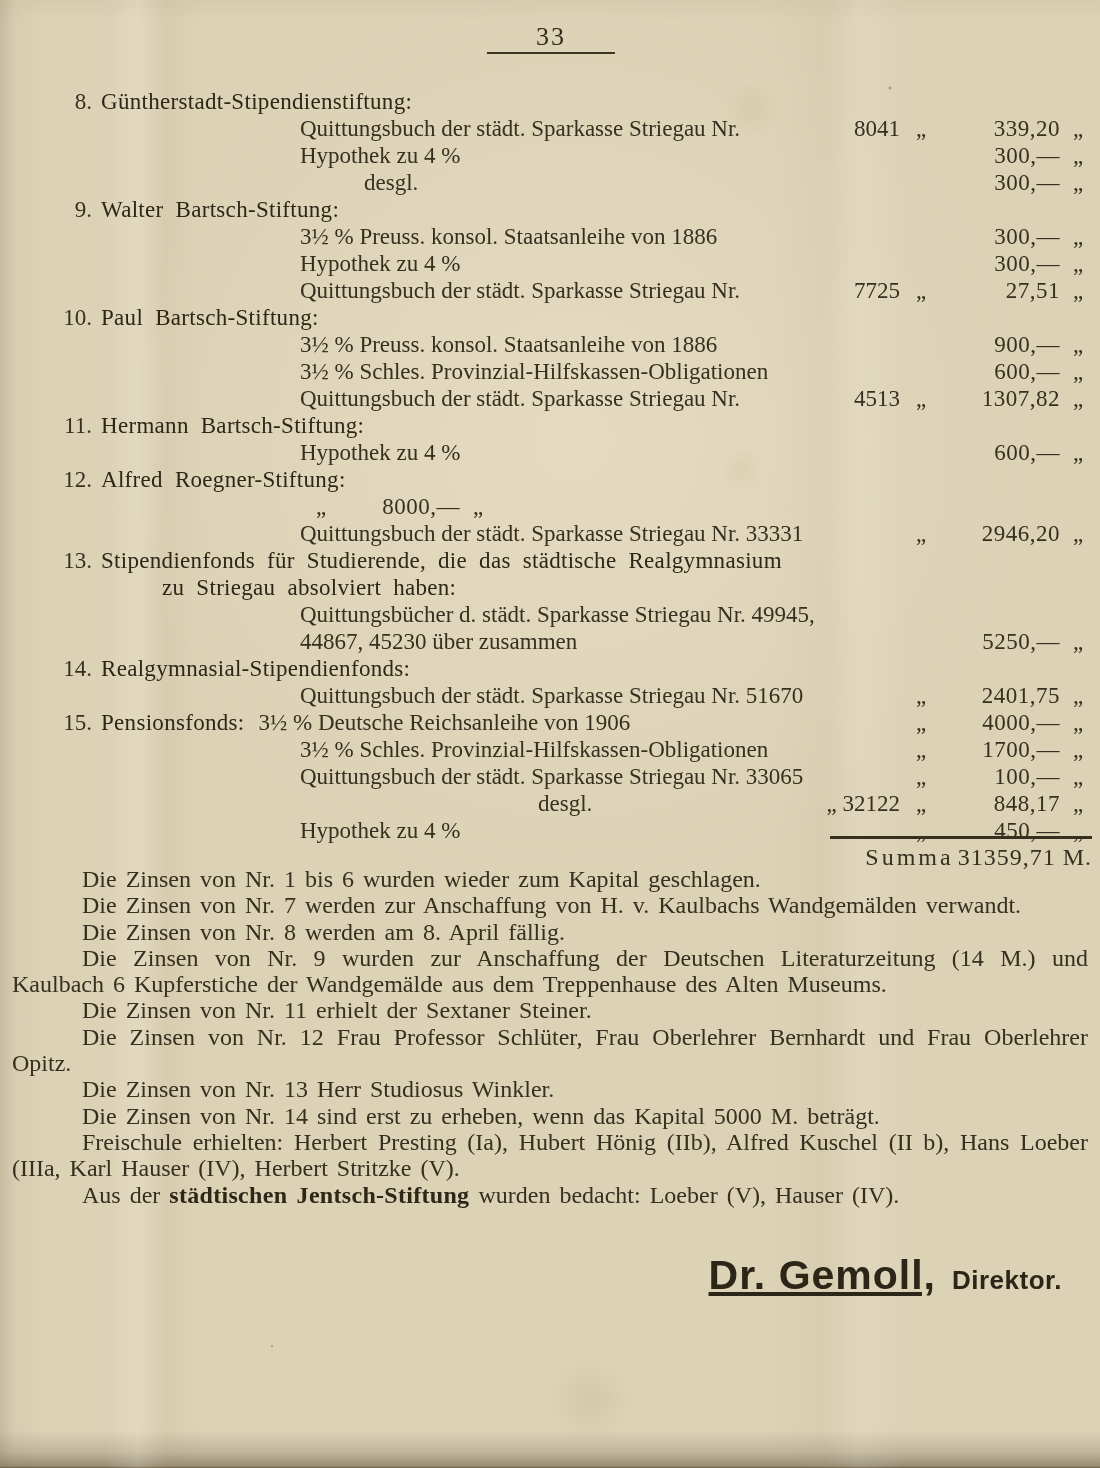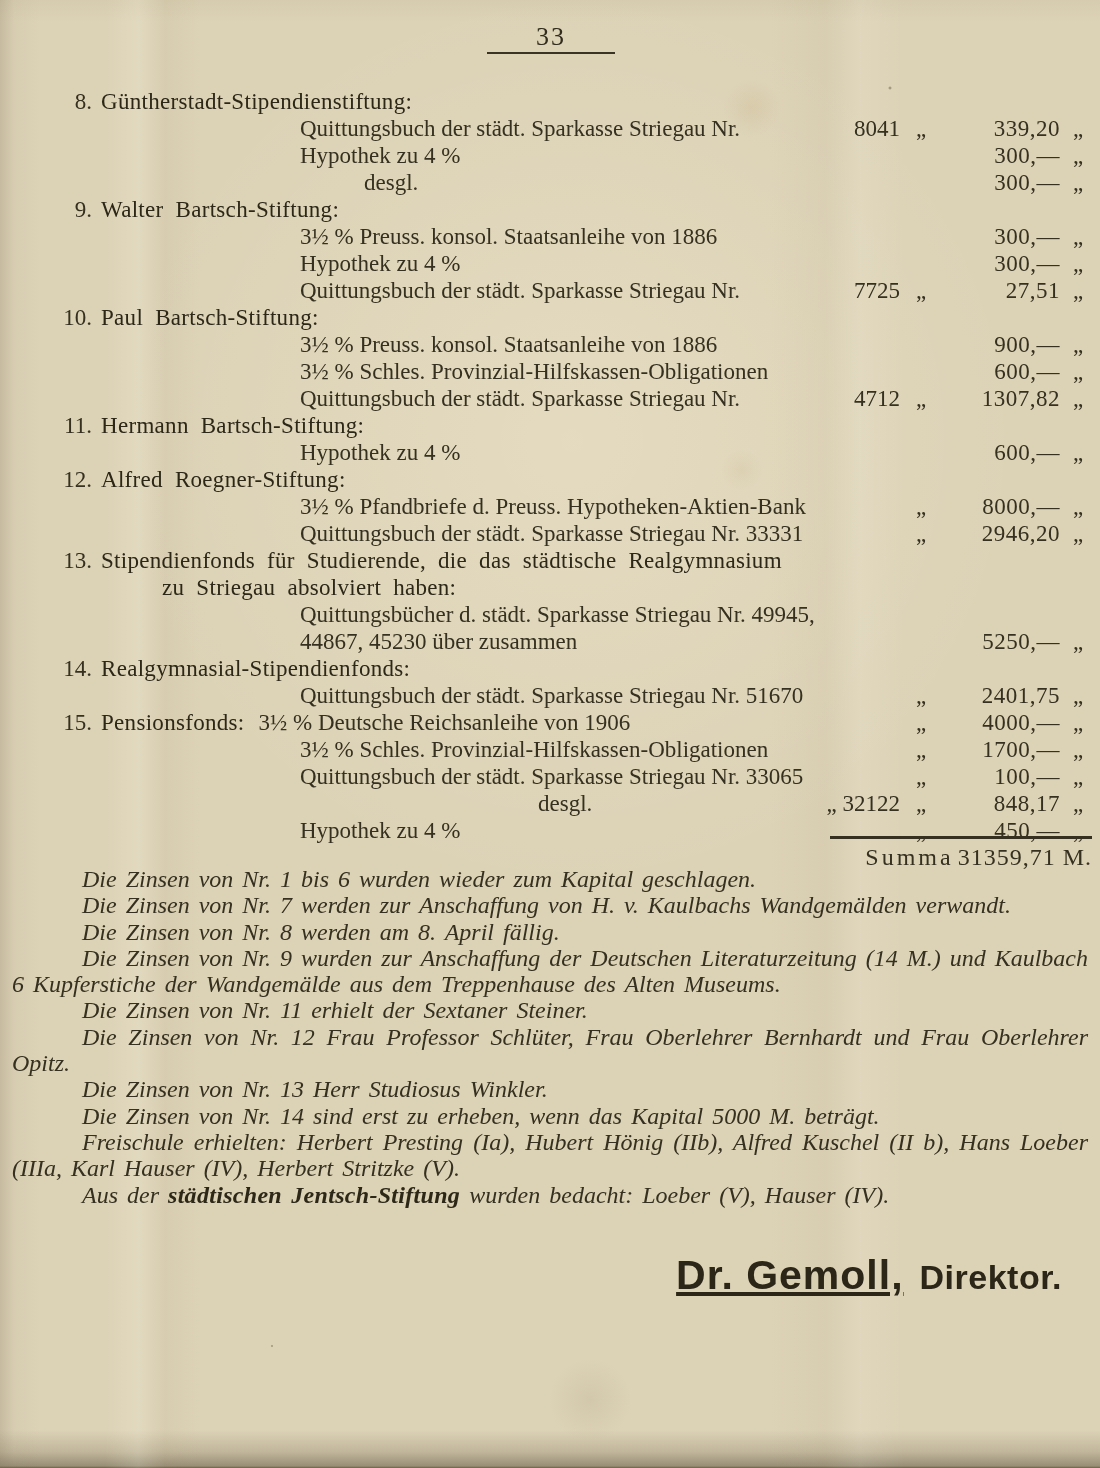--- a/index.html
+++ b/index.html
@@ -56,30 +56,30 @@
   .summa{
     position:absolute;right:8px;top:836px;width:262px;
     border-top:3px solid #35301f;padding-top:5px;
     display:flex;justify-content:flex-end;align-items:flex-start;gap:4px;
     font-size:24px;
   }
   .summa .lbl{letter-spacing:3px;}
   .summa .val{letter-spacing:1px;}
   
   .paras{position:absolute;left:12px;top:866px;width:1076px;font-size:24px;}
-  .paras p{margin:0;text-indent:70px;text-align:justify;line-height:26.3px;word-spacing:3px;color:#35301f;font-style:italic;}
+  .paras p{margin:0;text-indent:70px;text-align:justify;line-height:26.3px;word-spacing:3px;color:#35301f;}
   .paras .b{font-weight:bold;letter-spacing:0.3px;color:#2c2717;}
   
   .sig{
     position:absolute;right:38px;top:1252px;
     display:flex;align-items:baseline;gap:16px;
     font-family:"Liberation Sans", sans-serif;font-weight:bold;color:#2b2617;
   }
   .sig .name{font-size:41px;letter-spacing:1px;text-decoration:underline;}
-  .sig .role{font-size:34px;letter-spacing:0.5px;}
+  .sig .role{font-size:26px;letter-spacing:0.5px;}
 </style>
 </head>
 <body>
 
 <div class="page">
   <div class="stains"></div>
 
   <div class="pagenum-wrap">
     <span class="pagenum">33</span>
   </div>
@@ -187,21 +187,21 @@
             </span>
             <span class="mid"></span>
             <span class="amount">600,—</span>
             <span class="trail">„</span>
           </span>
         </div>
         <div class="row">
           <span class="cells">
             <span class="desc">
               <span class="dl">Quittungsbuch der städt. Sparkasse Striegau Nr.</span>
-              <span class="dr">4712</span>
+              <span class="dr">4513</span>
             </span>
             <span class="mid">„</span>
             <span class="amount">1307,82</span>
             <span class="trail">„</span>
           </span>
         </div>
       </div>
       <div class="item">
         <div class="head">
           <span class="no">11.</span>
@@ -219,24 +219,20 @@
           </span>
         </div>
       </div>
       <div class="item">
         <div class="head">
           <span class="no">12.</span>
           <span class="title">Alfred Roegner-Stiftung:</span>
         </div>
         <div class="row">
           <span class="cells">
-            <span class="desc">
-              <span class="dl">3½ % Pfandbriefe d. Preuss. Hypotheken-Aktien-Bank</span>
-              <span class="dr"></span>
-            </span>
             <span class="mid">„</span>
             <span class="amount">8000,—</span>
             <span class="trail">„</span>
           </span>
         </div>
         <div class="row">
           <span class="cells">
             <span class="desc">
               <span class="dl">Quittungsbuch der städt. Sparkasse Striegau Nr. 33331</span>
               <span class="dr"></span>

